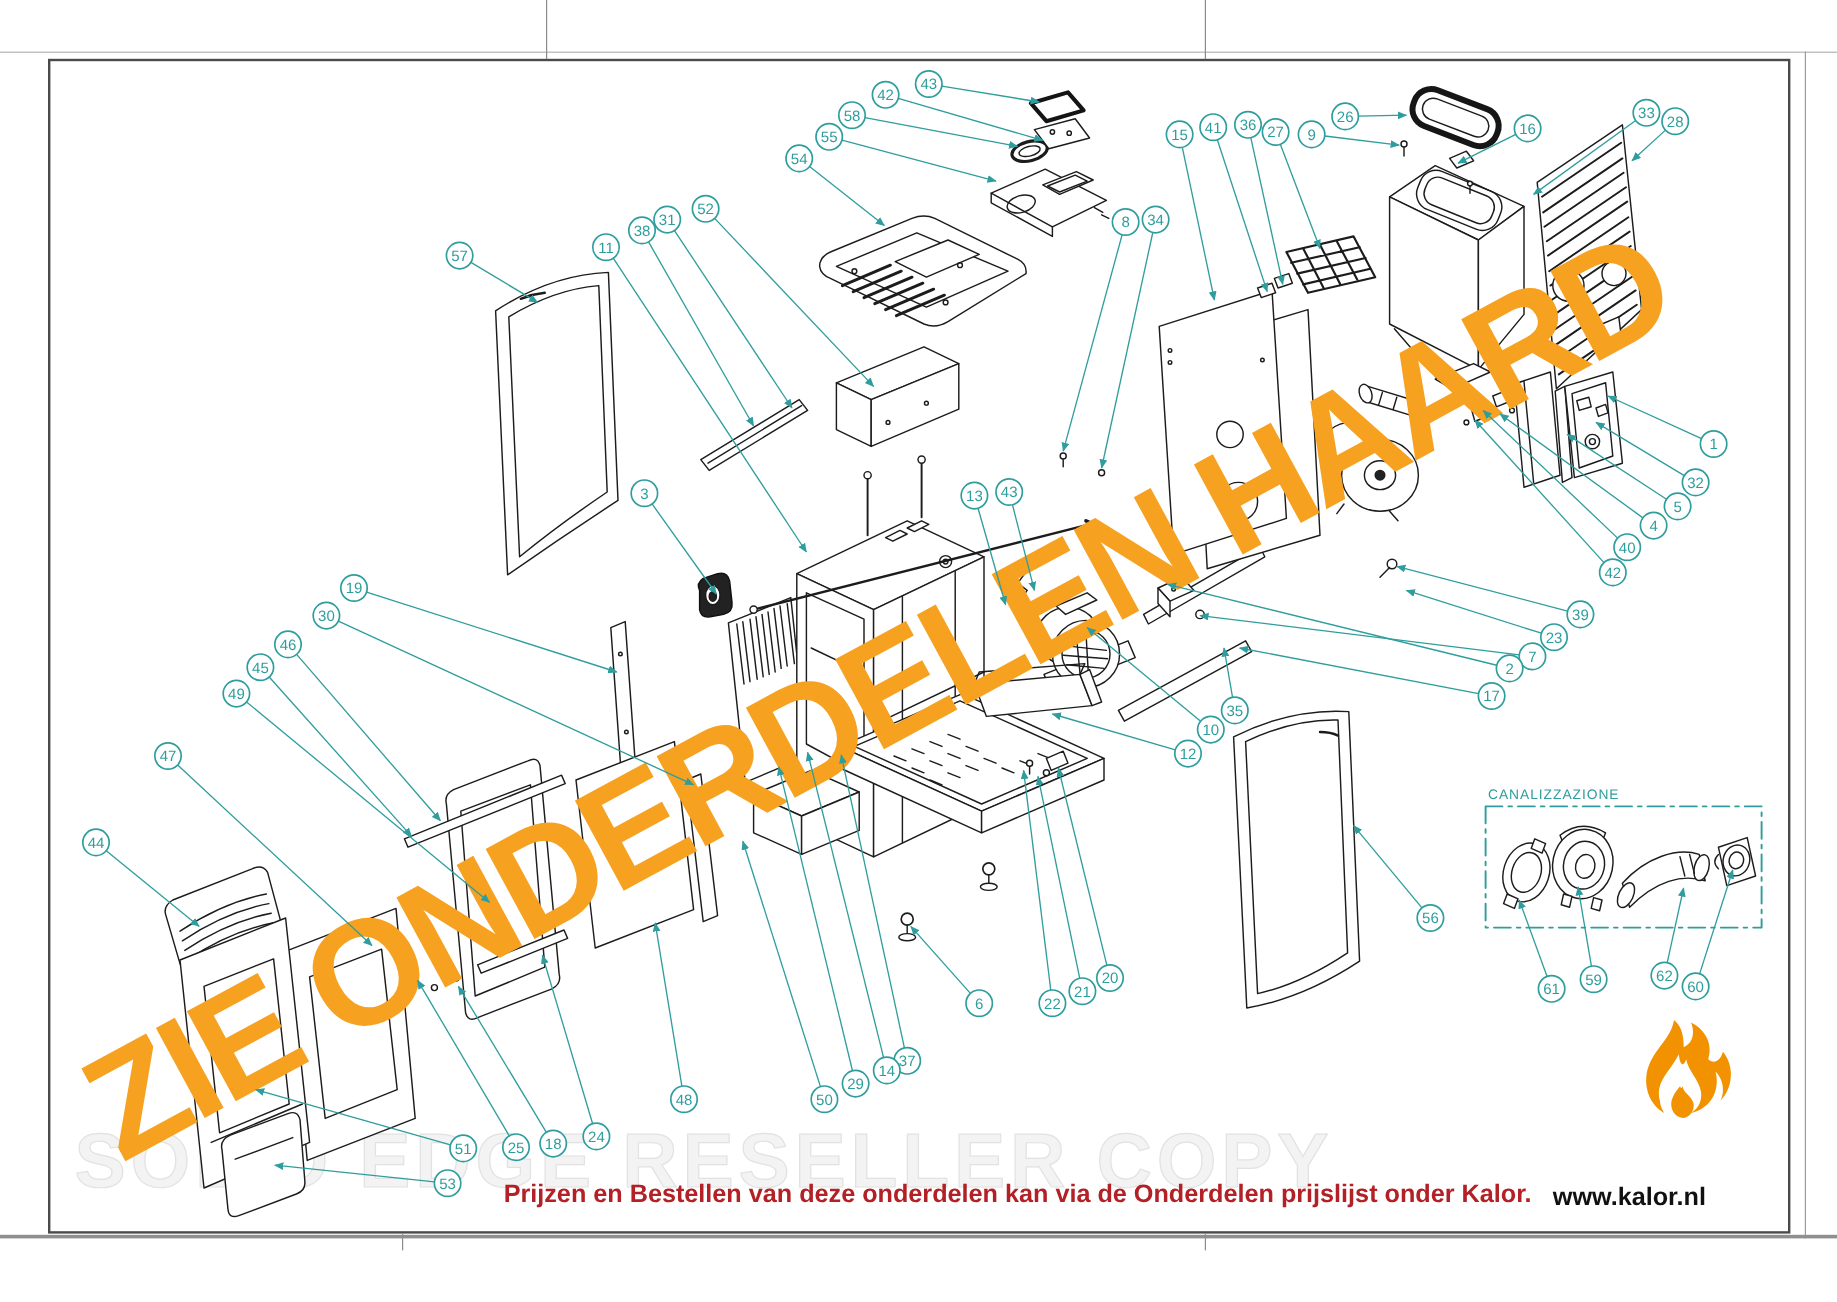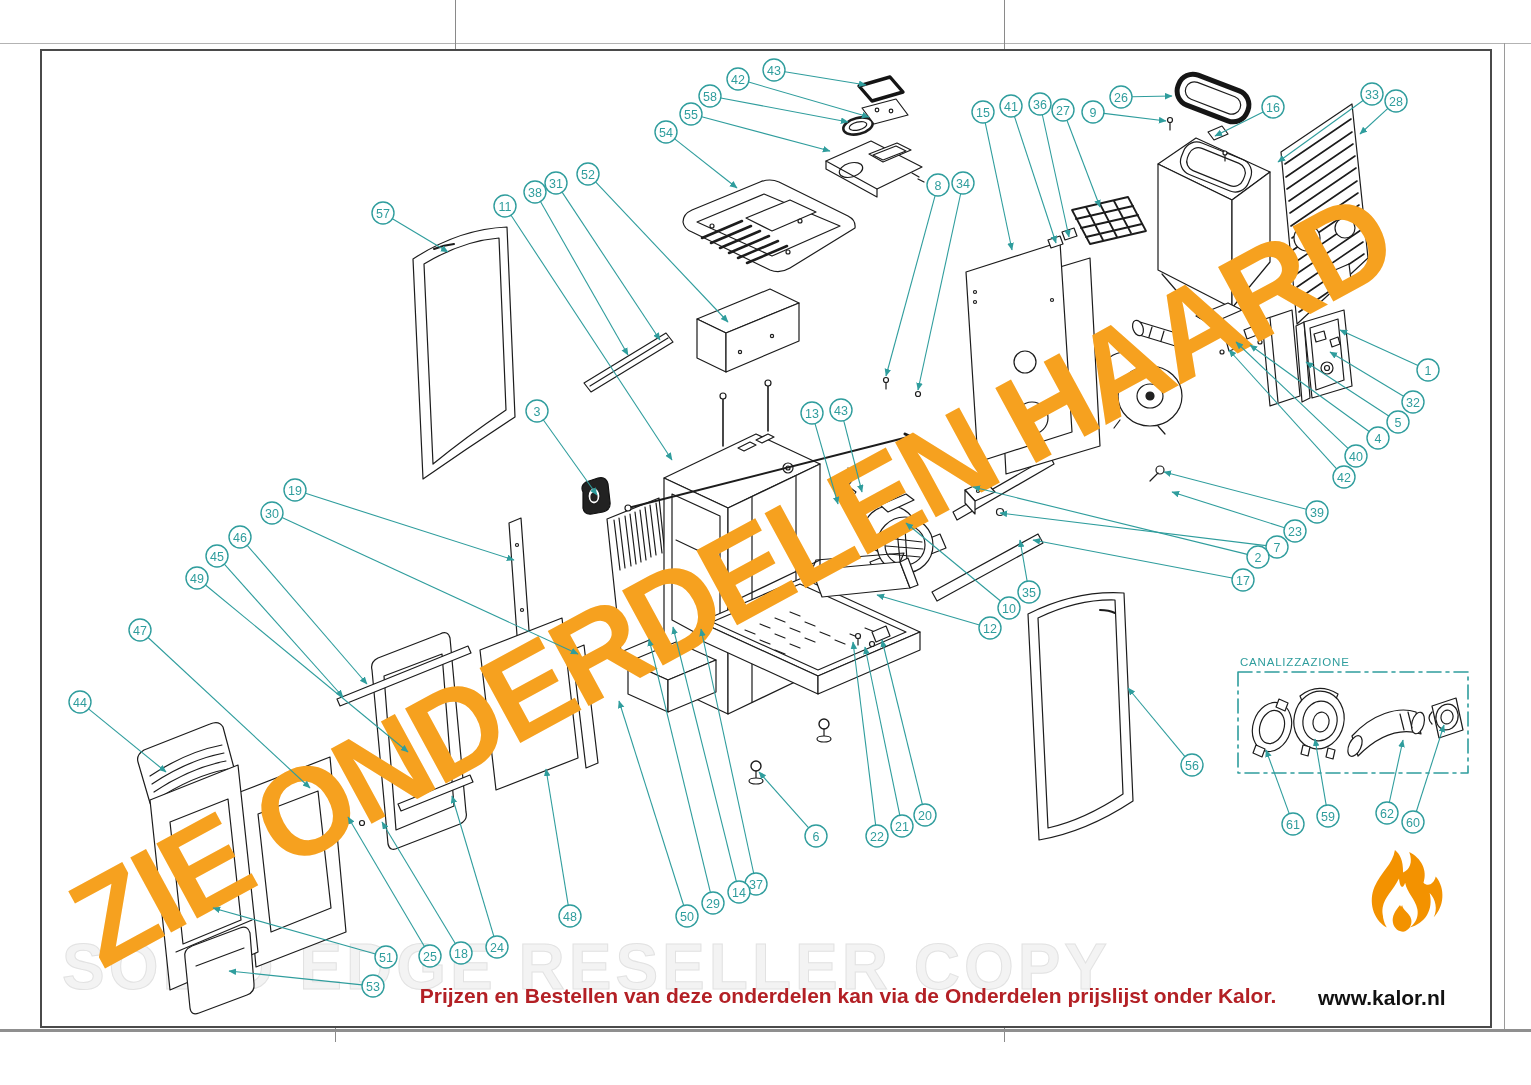--- a/index.html
+++ b/index.html
@@ -19,21 +19,21 @@
              white-space:nowrap;transform:rotate(-28.5deg);transform-origin:0 100px;z-index:3;}
   
   .art{left:0;top:0;z-index:2;}
   .callouts{left:0;top:0;z-index:4;}
   
   .footer-note{left:848px;top:984px;transform:translateX(-50%);font-size:21px;font-weight:600;
                white-space:nowrap;z-index:5;}
   
   .logo-flame{left:1350px;top:848px;z-index:5;}
   .logo-text{left:1254px;top:942px;font-size:44px;font-weight:bold;letter-spacing:-1px;white-space:nowrap;z-index:6;}
-  .logo-url{left:1294px;top:986px;font-size:21px;font-weight:bold;color:#111;z-index:6;margin-left:24px;}
+  .logo-url{left:1294px;top:986px;font-size:21px;font-weight:bold;color:#111;z-index:6;}
 </style>
 </head>
 <body>
 
 <div class="sheet">
 
   <div class="abs frame-top-gray"></div>
   <div class="abs tick" style="left:455px;top:0;height:49px;"></div>
   <div class="abs tick" style="left:1004px;top:0;height:49px;"></div>
   <div class="abs frame-main"></div>

